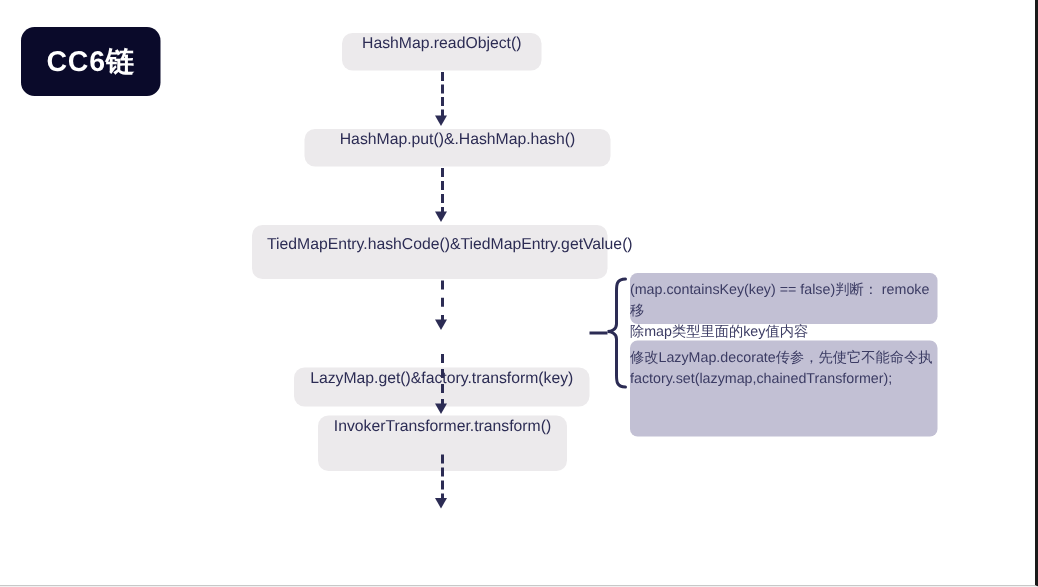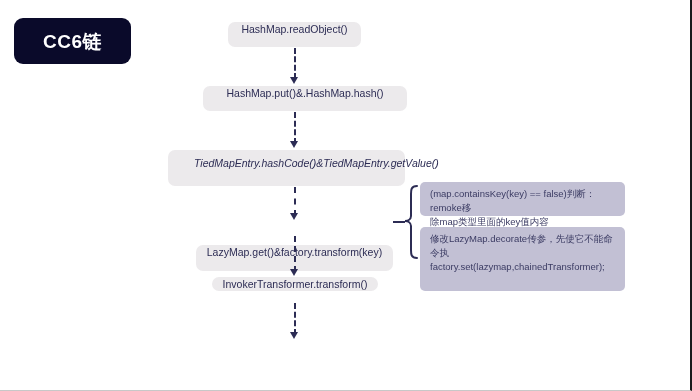--- a/index.html
+++ b/index.html
@@ -19,21 +19,21 @@
     border-right: 2px solid #1a1a1a;
     border-bottom: 1px solid #c8c8c8;
     box-sizing: border-box;
   }
 
   
   .title-badge {
     position: absolute;
     left: 14px;
     top: 18px;
-    width: 117px;
+    width: 93px;
     height: 46px;
     background: #0a0a2a;
     border-radius: 9px;
     display: flex;
     align-items: center;
     justify-content: center;
   }
   .title-badge .label {
     color: #ffffff;
     font-size: 19px;
@@ -52,21 +52,21 @@
     line-height: 14px;
     box-sizing: border-box;
     display: flex;
     align-items: flex-start;
   }
   .node .txt {
     display: block;
     width: 100%;
   }
   .node.center .txt { text-align: center; }
-  .node.left   { padding: 6px 26px; font-style: italic; }
+  .node.left   { padding: 6px 10px; }
   .node.left .txt { text-align: left; }
 
   
   .conn {
     position: absolute;
     width: 0;
     border-left: 2px dashed #2c2c54;
   }
   .arrowhead {
     position: absolute;
@@ -78,21 +78,21 @@
   }
 
   
   .note {
     position: absolute;
     background: #c2c0d4;
     border-radius: 5px;
     color: #3b3b63;
     font-size: 9.5px;
     line-height: 14px;
-    padding: 5px 10px;
+    padding: 5px 0;
     box-sizing: border-box;
   }
   .note .txt { display: block; }
 
   
   .brace-wrap {
     position: absolute;
   }
   .brace-wrap svg { display: block; }
 </style>
@@ -144,21 +144,21 @@
   </div>
 
   <div class="note" style="left:420px; top:227px; width:205px; height:64px;">
     <span class="txt">修改LazyMap.decorate传参，先使它不能命令执</span>
     <span class="txt">factory.set(lazymap,chainedTransformer);</span>
   </div>
 
   <div class="conn" style="left:294px; top:236px; height:36px;"></div>
   <div class="arrowhead" style="left:290px; top:269px;"></div>
 
-  <div class="node center" style="left:212px; top:277px; width:166px; height:14px;">
+  <div class="node center" style="left:212px; top:277px; width:166px; height:37px;">
     <span class="txt">InvokerTransformer.transform()</span>
   </div>
 
   <div class="conn" style="left:294px; top:303px; height:32px;"></div>
   <div class="arrowhead" style="left:290px; top:332px;"></div>
 
 
 </div>
 
 </body></html>

